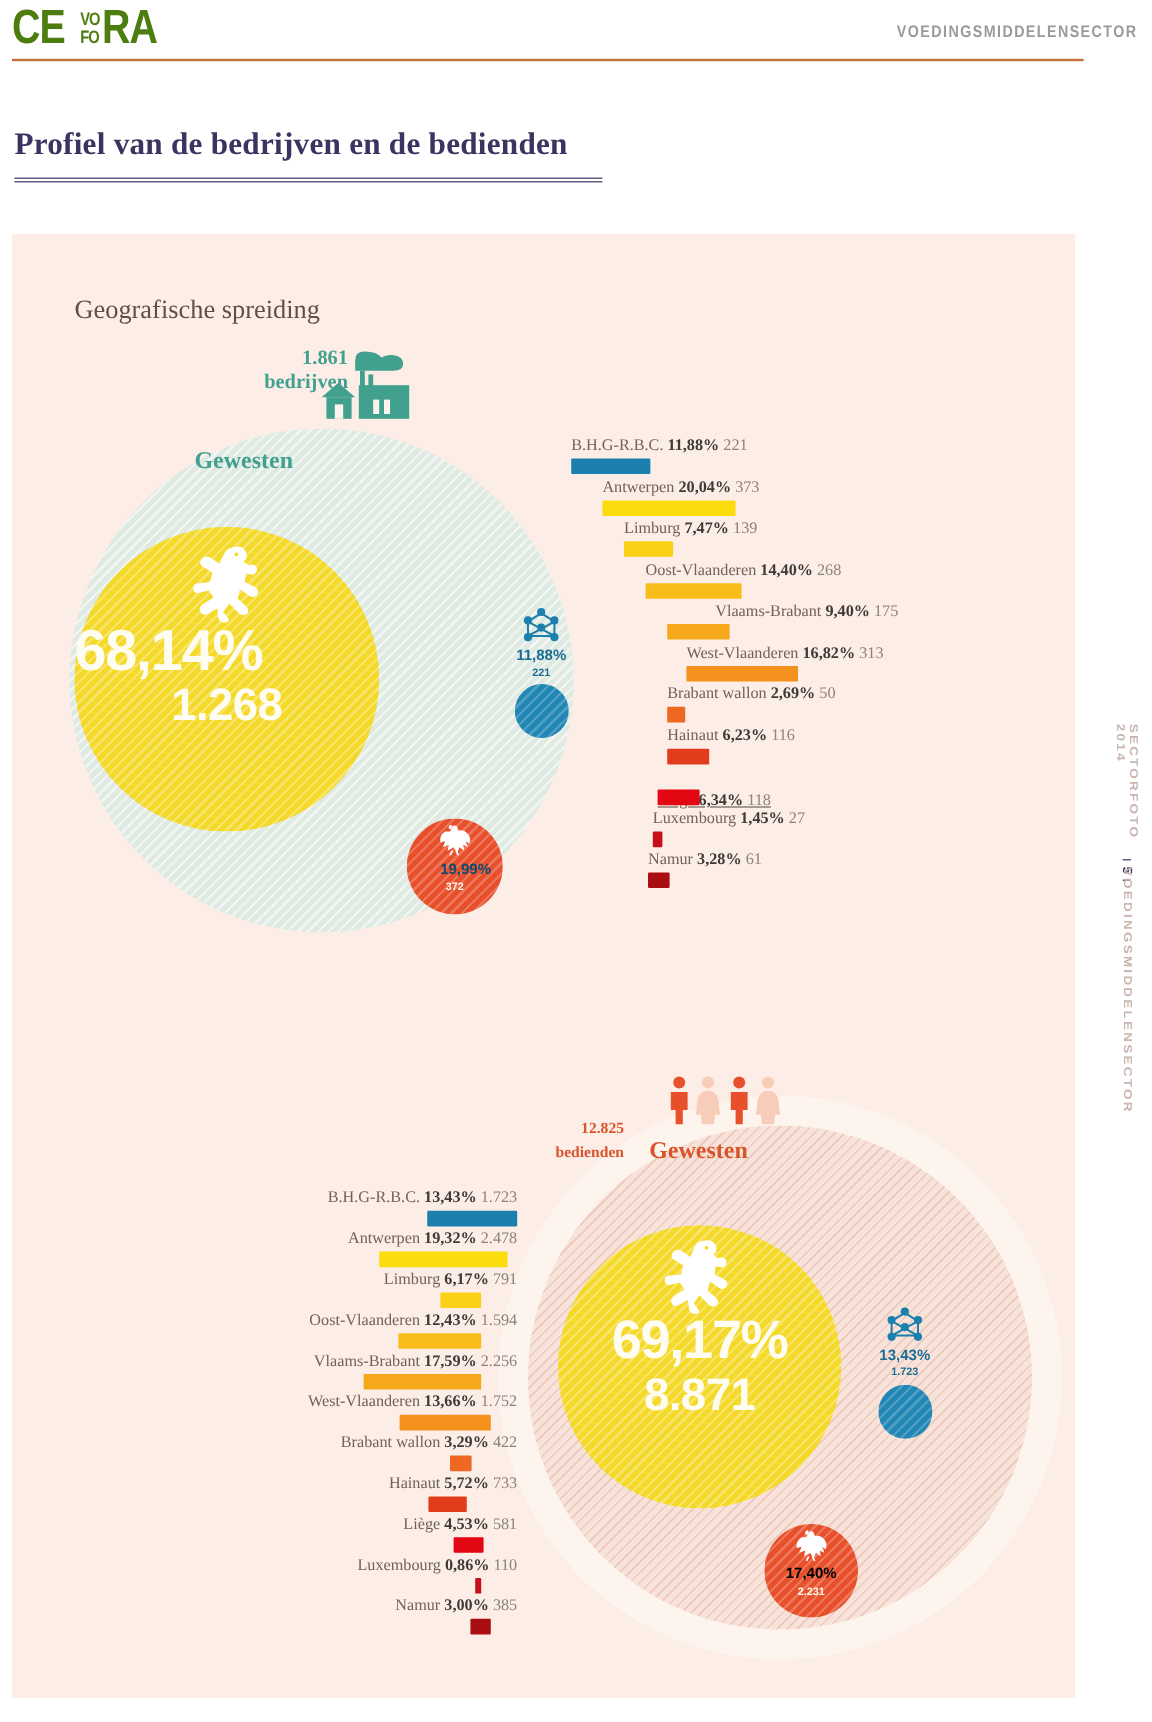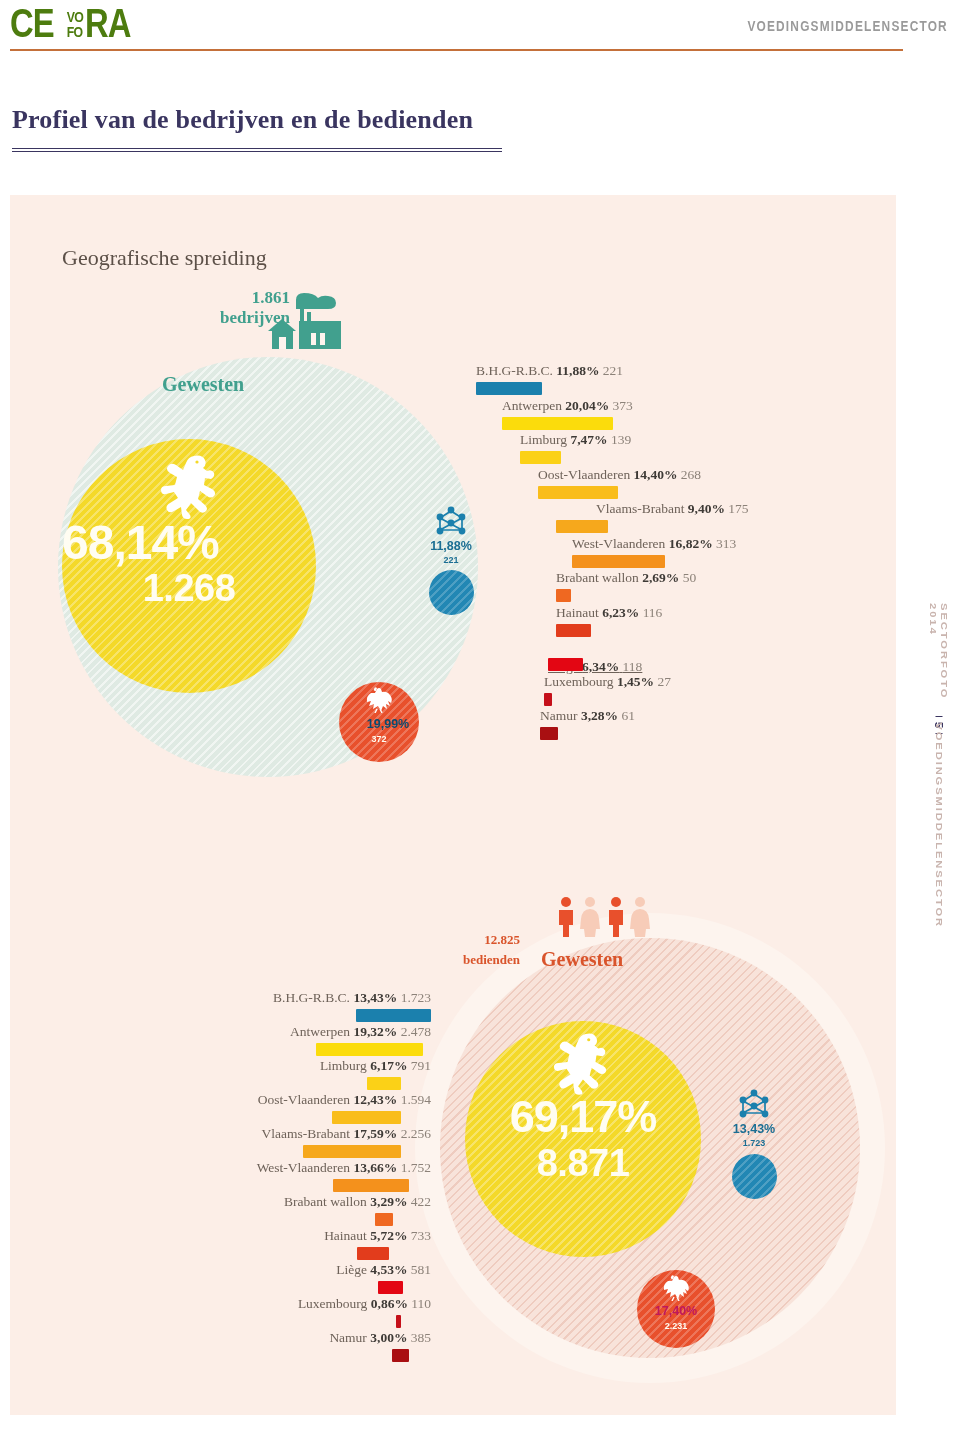--- a/index.html
+++ b/index.html
@@ -280,21 +280,21 @@
     <div class="circle hatch-orange" style="left:627px; top:1075px; width:78px; height:78px; background-color:#E8502C;"></div>
     <span style="position:absolute; left:651px; top:1080px;">
       <svg width="30" height="26" viewBox="0 0 30 26">
         <path d="M13 2 Q15 0 17 2 L18 5 Q23 4 26 8 Q29 12 27 16 L24 14 L26 19 L22 17
                  L23 22 L19 19 L17 24 L14 19 L9 22 L10 17 L5 19 L7 14 L3 15
                  Q2 9 7 6 L11 6 Z" fill="#FFFFFF"></path>
         <path d="M13 1 Q11 -1 10 2 Q9 4 12 4 Z" fill="#FFFFFF"></path>
         <path d="M16 22 L18 26 M13 22 L11 26" stroke="#FFFFFF" stroke-width="1.4"></path>
       </svg>
     </span>
-    <div class="mini-pct" style="position:absolute; left:627px; top:1109px; width:78px; color:#be185d;">17,40%</div>
+    <div class="mini-pct" style="position:absolute; left:627px; top:1109px; width:78px; color:#000000;">17,40%</div>
     <div class="mini-num" style="position:absolute; left:627px; top:1126px; width:78px; color:#FFFDF2;">2.231</div>
 
     <span style="position:absolute; left:727px; top:894px;">
       <svg width="34" height="30" viewBox="0 0 34 30">
         <g stroke="#1B80AD" stroke-width="1.7" fill="none">
           <path d="M17 5 L6 12 M17 5 L28 12 M6 12 L6 24 M28 12 L28 24
                    M6 12 L17 18 M28 12 L17 18 M17 18 L6 24 M17 18 L28 24 M6 24 L28 24"></path>
         </g>
         <g fill="#1B80AD">
           <circle cx="17" cy="4" r="3.4"></circle>

